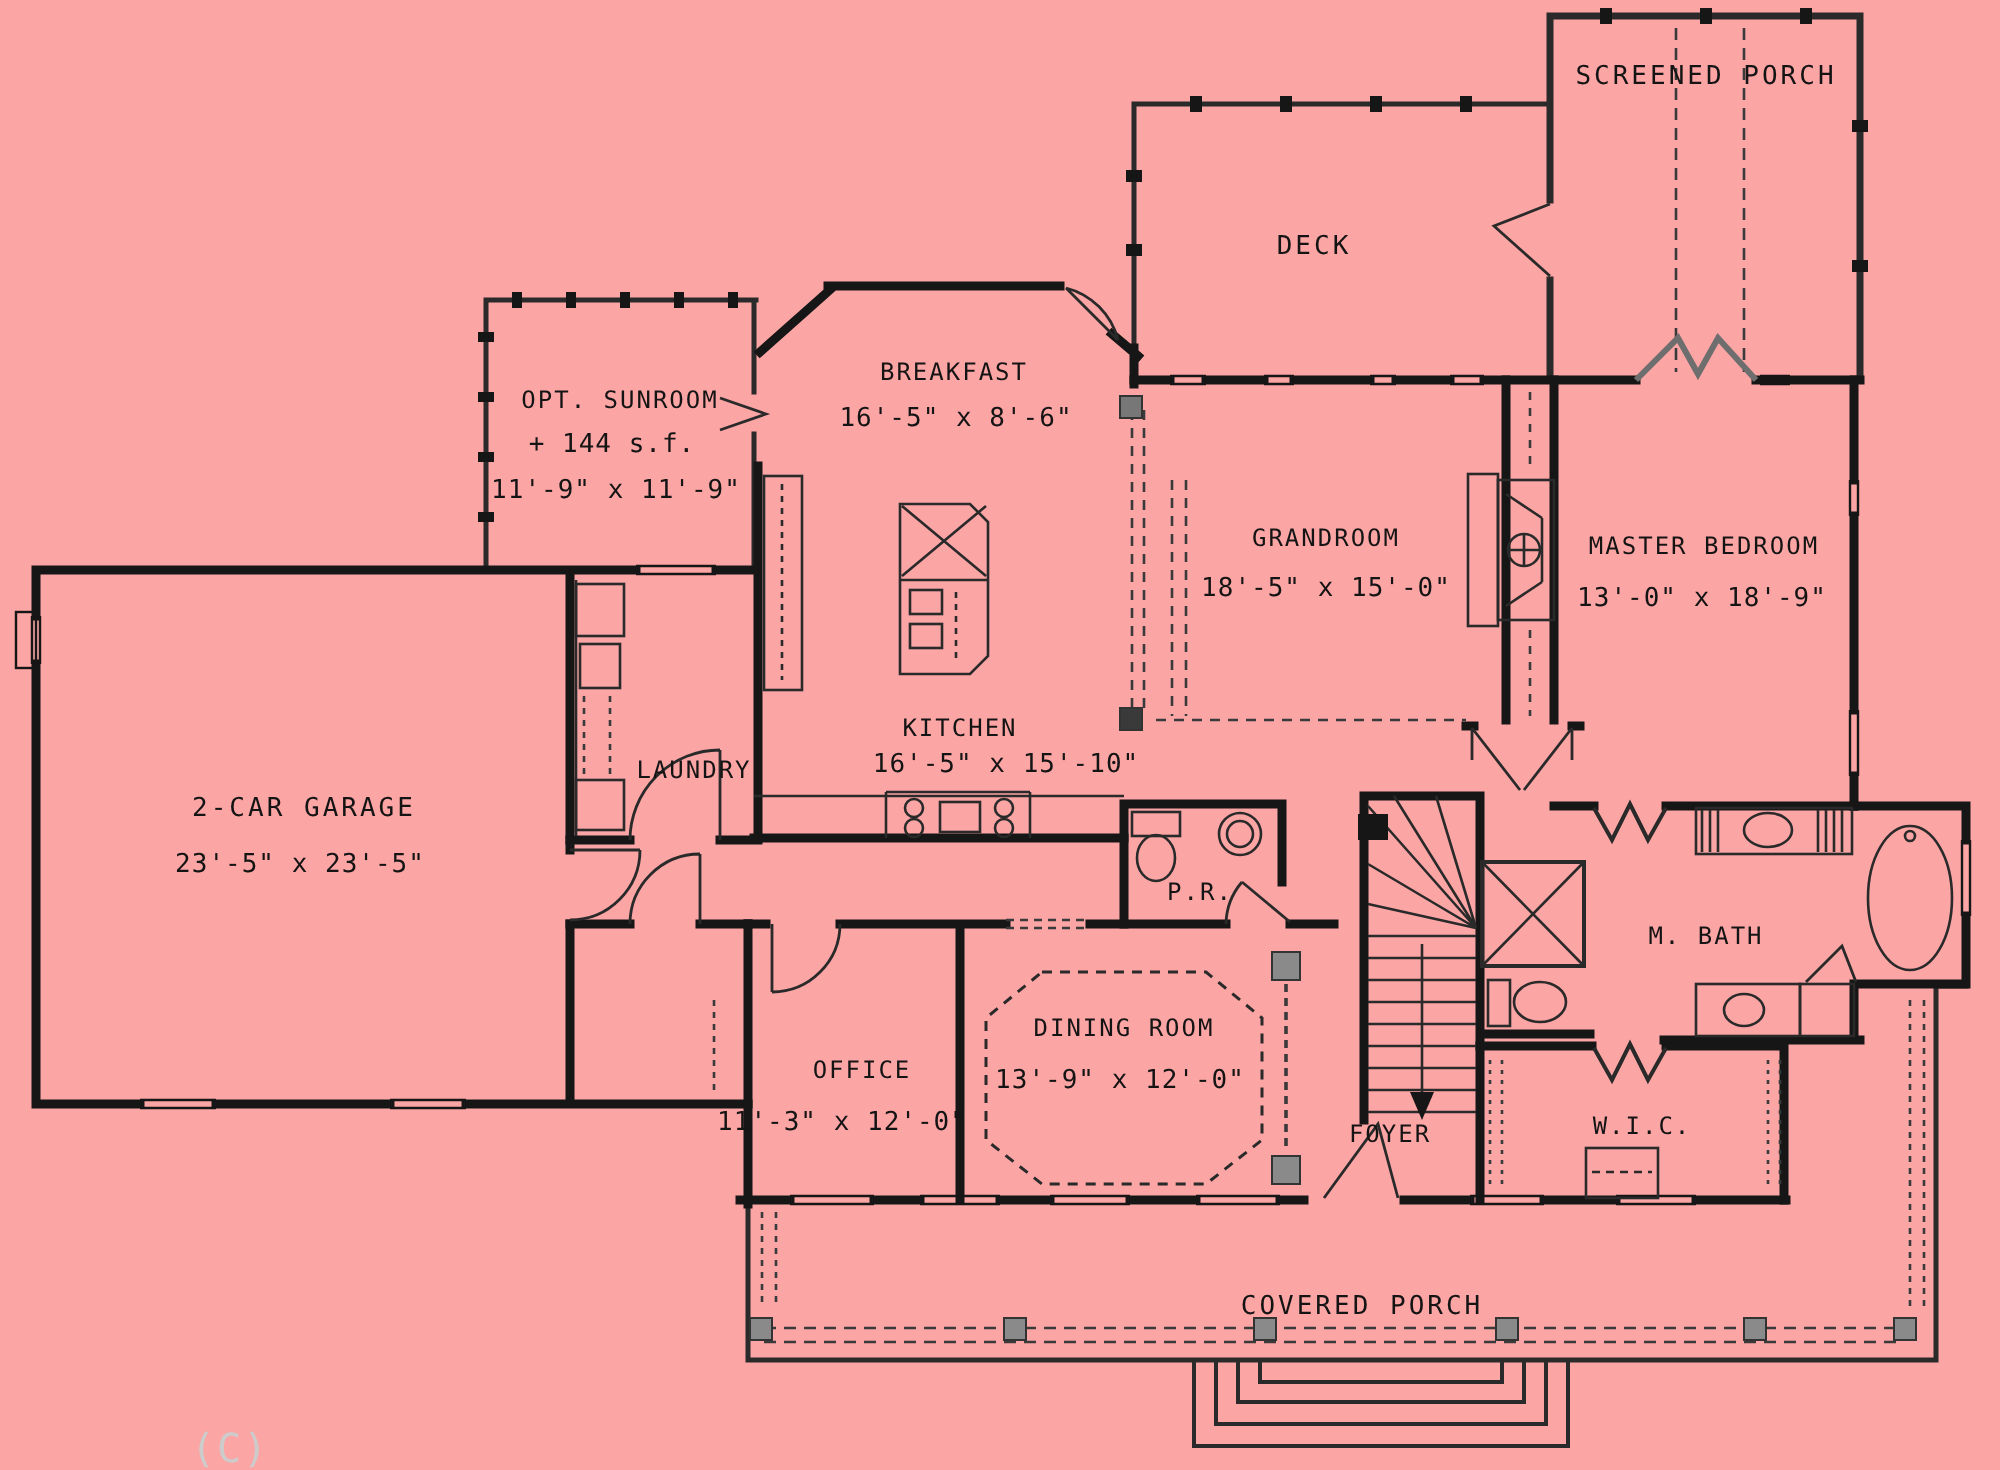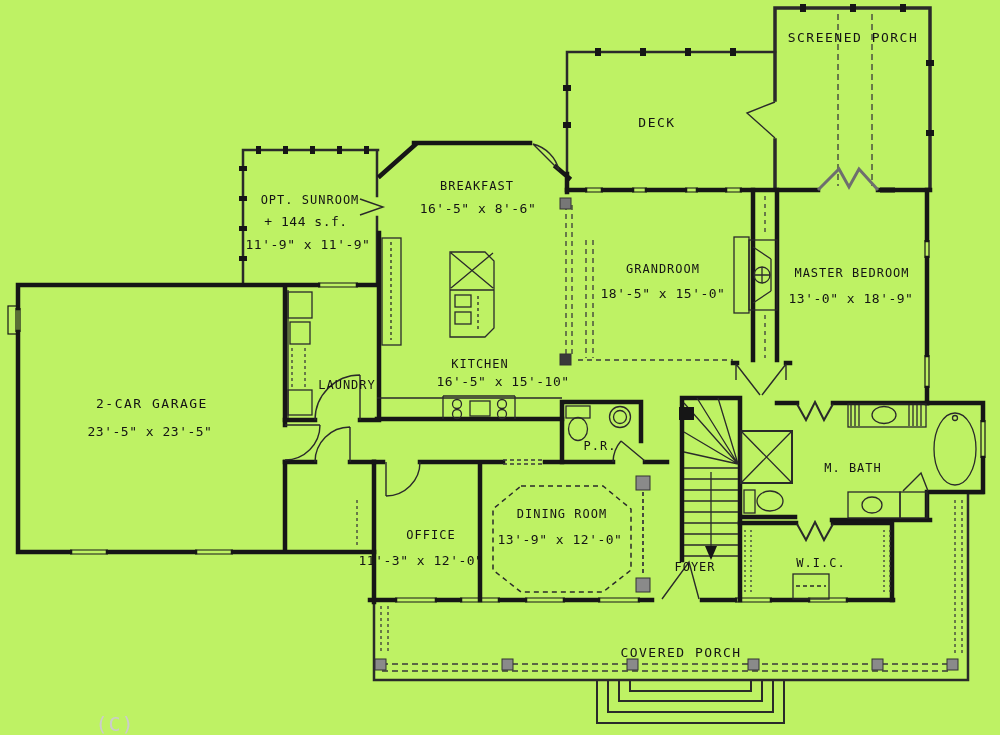--- a/index.html
+++ b/index.html
@@ -1,16 +1,16 @@
 <!DOCTYPE html>
 <html><head>
 <meta charset="utf-8">
 <style>
   html,body{margin:0;padding:0;background:#ffffff;}
-  .canvas{position:relative;width:1000px;height:735px;background:#bef264;overflow:hidden;}
+  .canvas{position:relative;width:1000px;height:735px;background:#fca5a5;overflow:hidden;}
   svg{display:block;}
   text{font-family:"DejaVu Sans Mono","Liberation Mono",monospace;fill:#141414;}
   .room-name{font-size:13px;letter-spacing:1.5px;font-weight:500;}
   .room-dims{font-size:13px;letter-spacing:0.5px;font-weight:500;}
   .room-name-sm{font-size:12px;letter-spacing:1px;font-weight:500;}
   .watermark{font-size:20px;fill:#cccccc;letter-spacing:1px;}
 </style>
 </head>
 <body>
 

